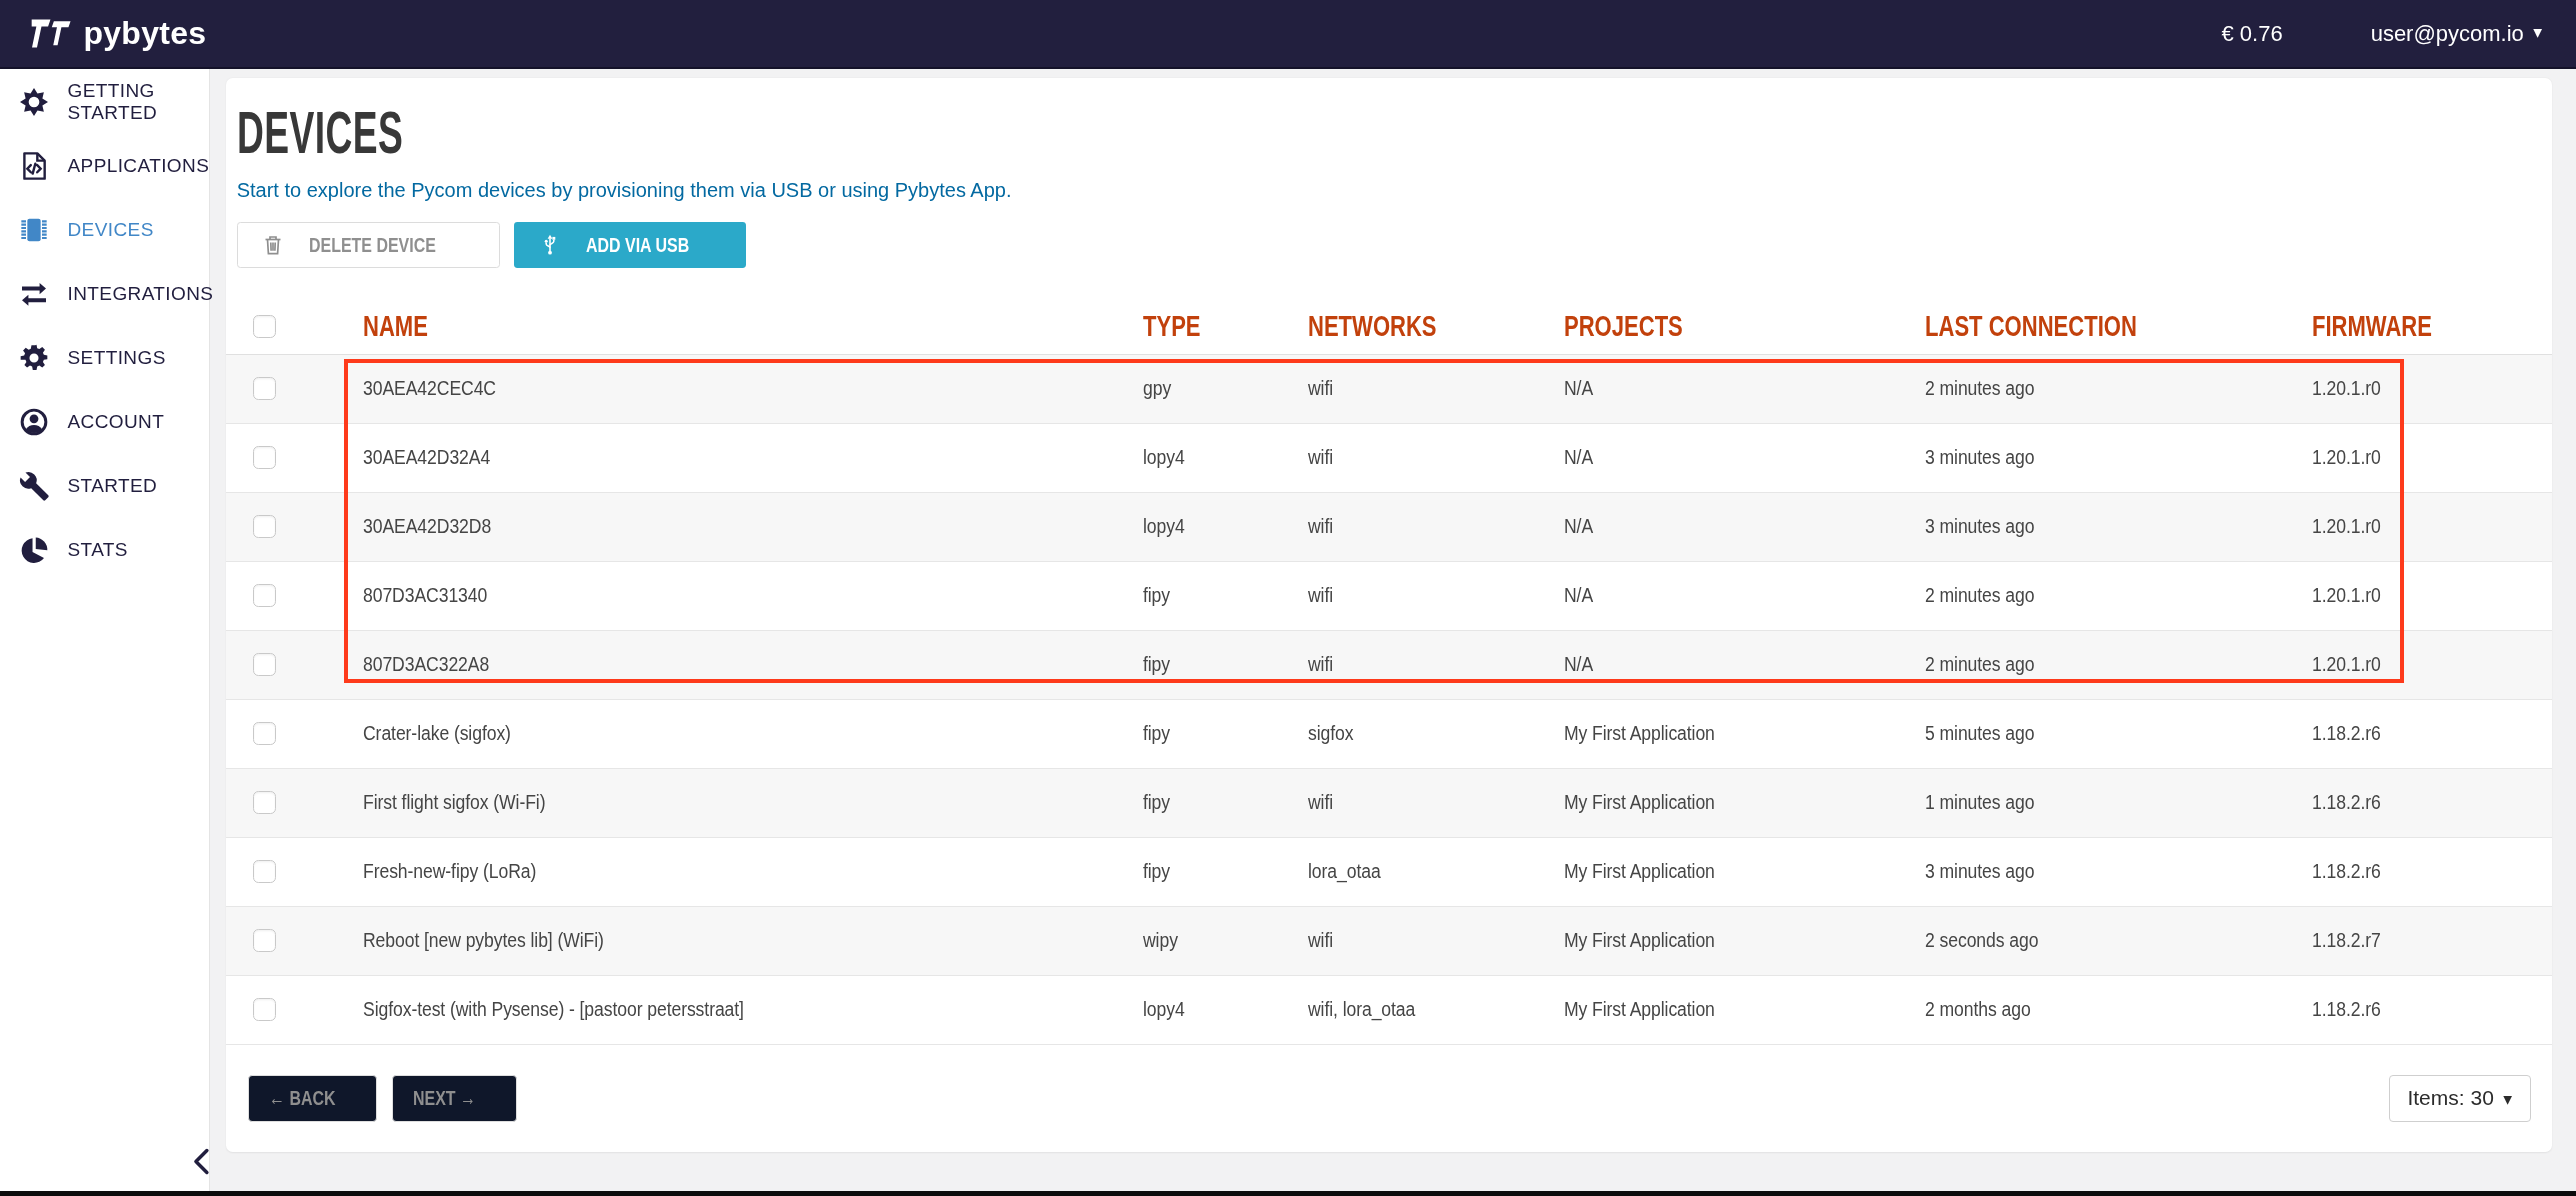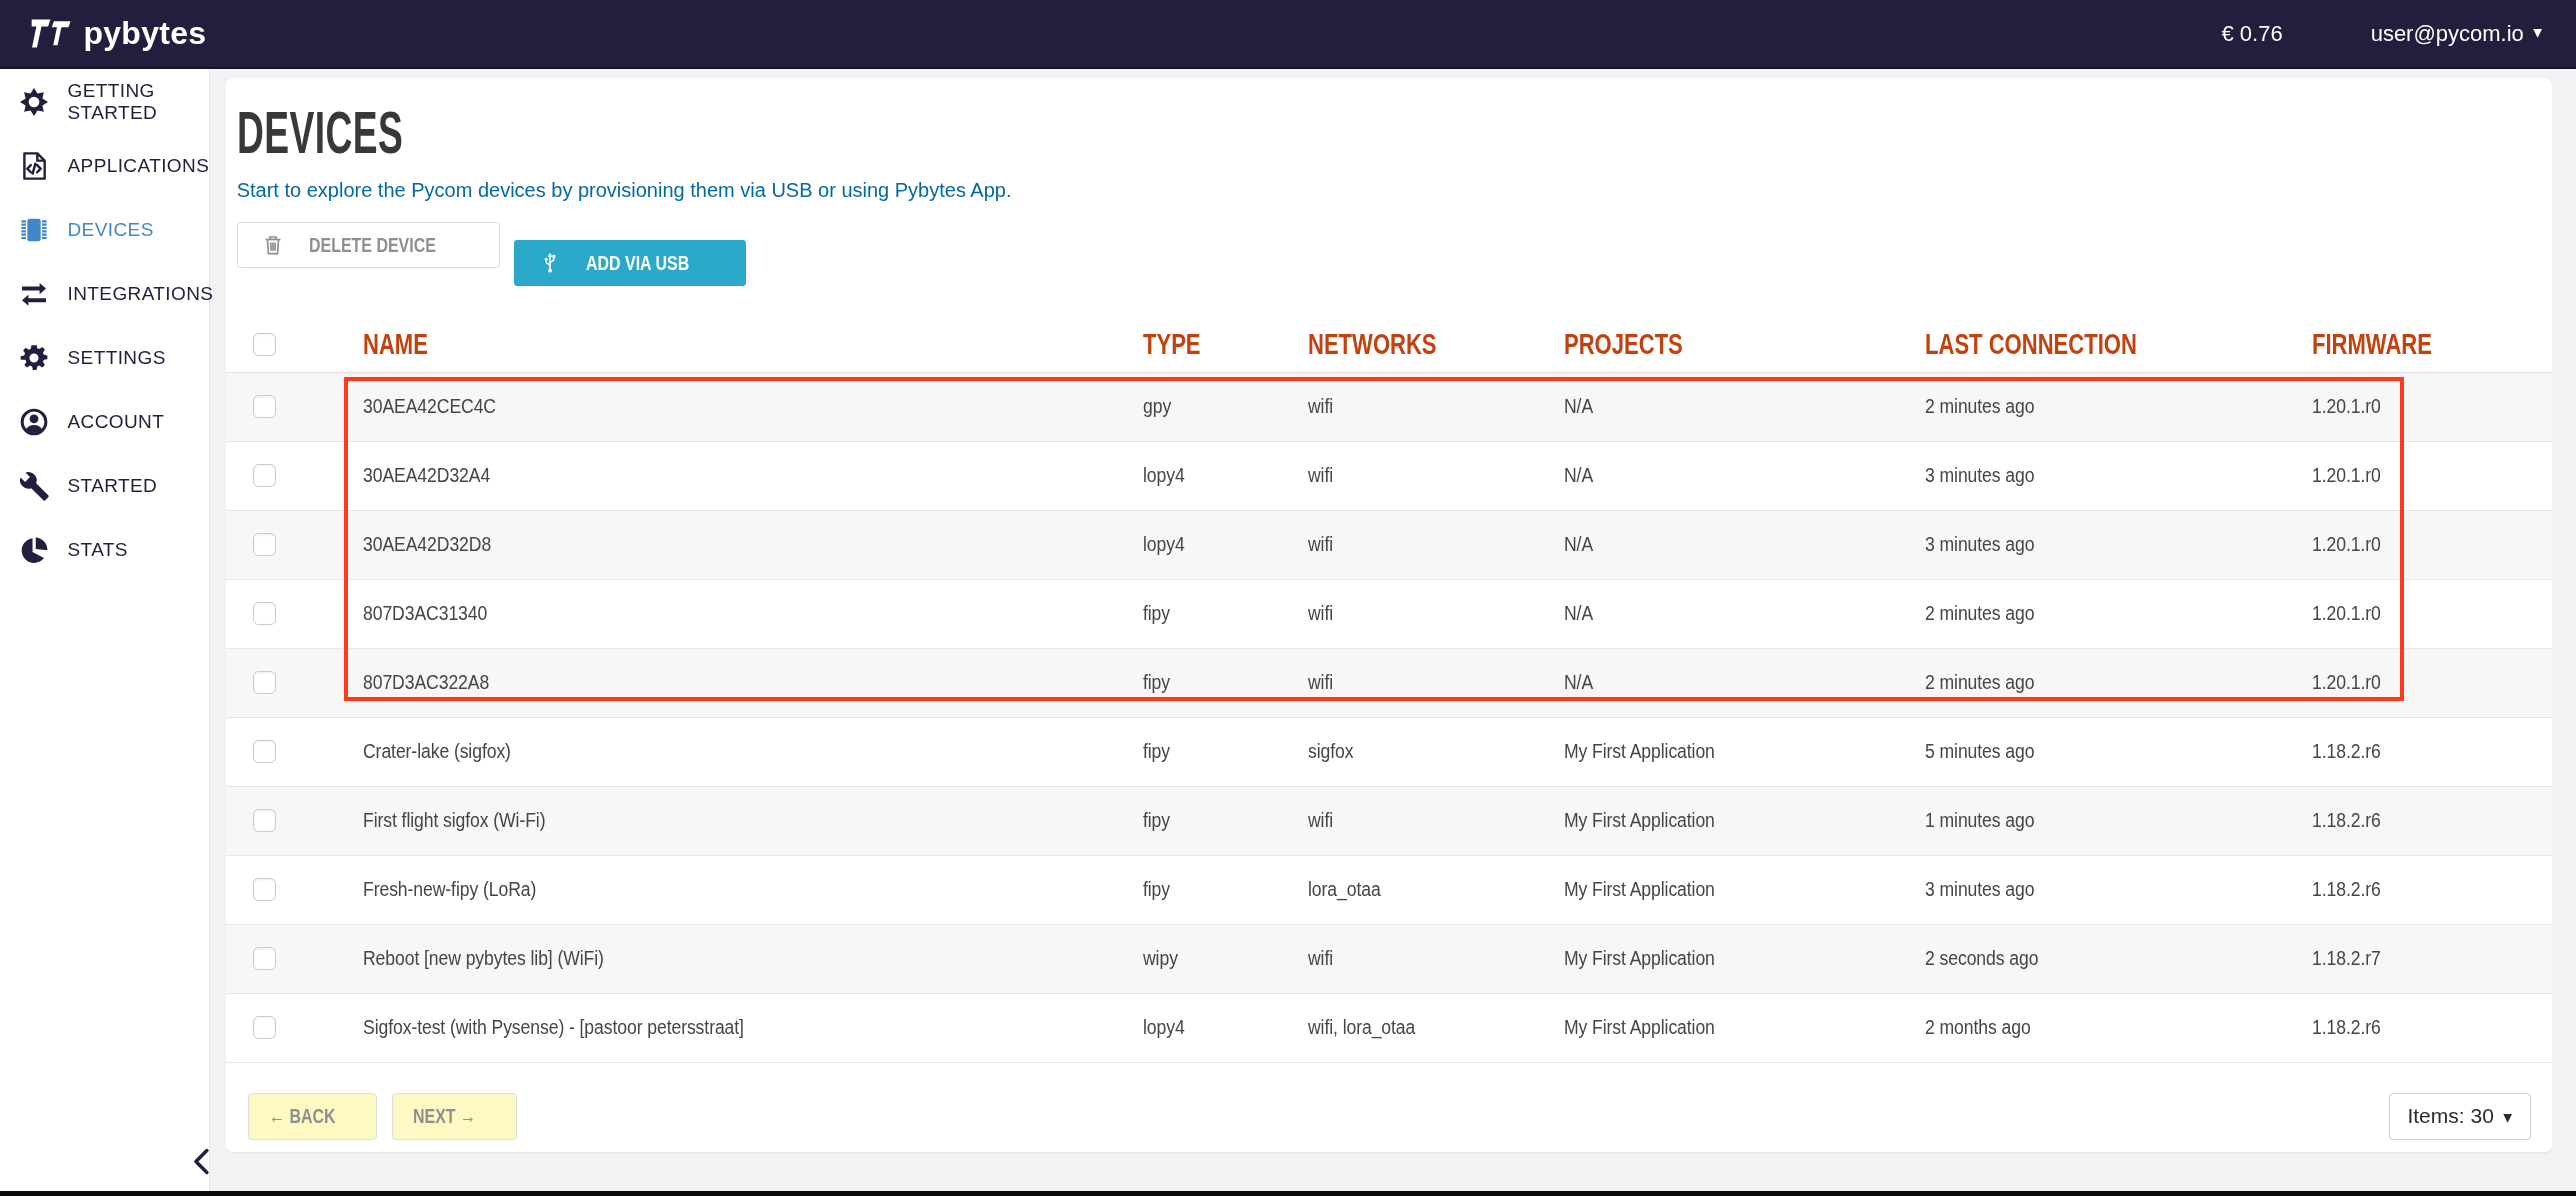--- a/index.html
+++ b/index.html
@@ -81,21 +81,21 @@
     box-shadow:inset 0 1.3px 2px rgba(0,0,0,.06); cursor:pointer;
   }
   .hl-box {
     position:absolute; left:118px; top:60px; width:2060px; height:324px;
     border:4.7px solid #fe3a1b; pointer-events:none; z-index:5;
   }
 
   
   .pager { margin:30px 21.5px 0 21.5px; display:flex; align-items:center; }
   .pg-btn {
-    height:47px; padding:0 20px; background:#fef9c3; border:0.7px solid #dedede; border-radius:4px;
+    height:47px; padding:0 20px; background:#0f172a; border:0.7px solid #dedede; border-radius:4px;
     color:#8f8f8f; font-size:21px; display:inline-flex; align-items:center; cursor:pointer;
   }
   .pg-btn + .pg-btn { margin-left:14.8px; }
   .items-btn {
     margin-left:auto; height:47px; padding:0 17.5px; background:#fff; border:0.7px solid #cfcfcf;
     border-radius:4px; color:#2c2c2c; font-size:21px; display:inline-flex; align-items:center; gap:9.4px; cursor:pointer;
   }
   .items-btn .caret { color:#2c2c2c; }
   .bottom-strip { height:4.7px; background:#0c0c0c; width:100%; }
 </style>
@@ -214,21 +214,21 @@
             <span class="icon">
               <svg viewBox="0 0 24 24" fill="none" stroke="currentColor" stroke-width="1.7">
                   <path d="M4.5 6.5h15"></path>
                   <path d="M9 6.5V4h6v2.5"></path>
                   <path d="M6.5 6.5l.9 14.2h9.2l.9-14.2"></path>
                   <path d="M9.8 9.5l.3 8.3M14.2 9.5l-.3 8.3M12 9.5v8.3"></path>
                 </svg>
             </span>
             <span class="cxb">DELETE DEVICE</span>
           </button>
-          <button class="btn btn-add" id="add-usb-btn" style="background: rgb(43, 169, 201); margin-top: 18px;">
+          <button class="btn btn-add" id="add-usb-btn" style="background: rgb(43, 169, 201);">
             <span class="icon">
               <svg viewBox="0 0 24 24">
                   <g fill="#fff" stroke="#fff">
                     <path d="M12 1.8L9.6 5.8h4.8z" stroke="none"></path>
                     <path d="M12 5.5v12.7" fill="none" stroke-width="1.6"></path>
                     <circle cx="12" cy="19.7" r="1.9" stroke="none"></circle>
                     <path d="M12 14.8c0-1.9-3.8-1.5-3.8-3.7V9.8" fill="none" stroke-width="1.6"></path>
                     <circle cx="8.2" cy="8.3" r="1.5" stroke="none"></circle>
                     <path d="M12 12.2c0-2 3.8-1.6 3.8-3.9V7" fill="none" stroke-width="1.6"></path>
                     <rect x="14.4" y="3.9" width="2.9" height="2.9" stroke="none"></rect>

